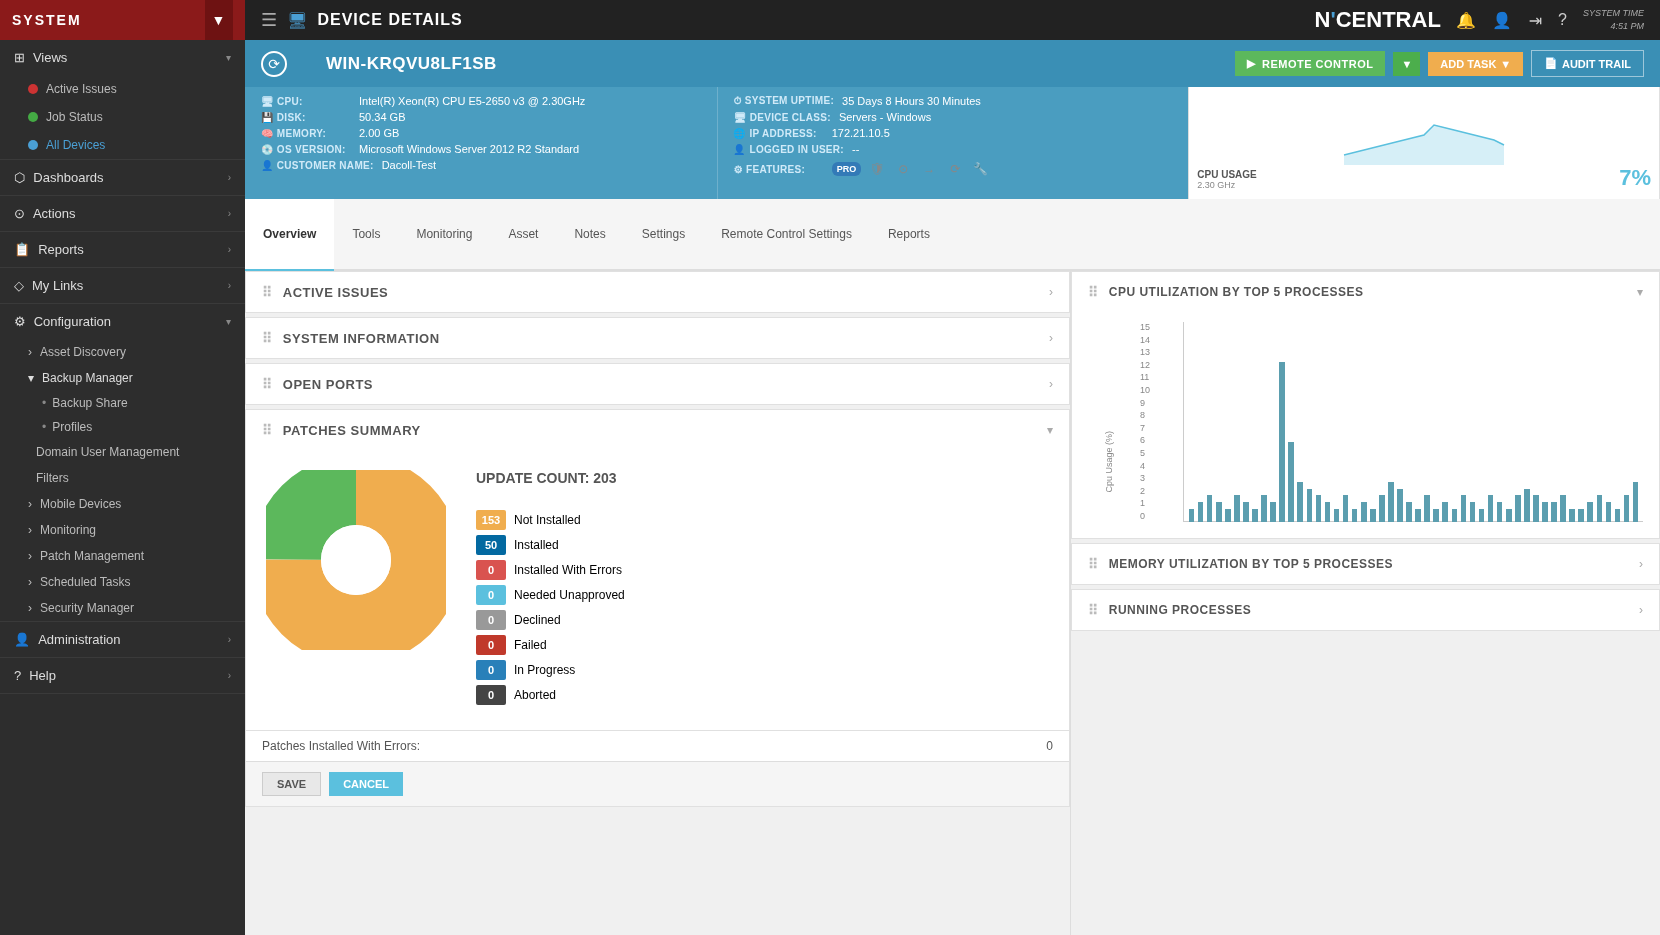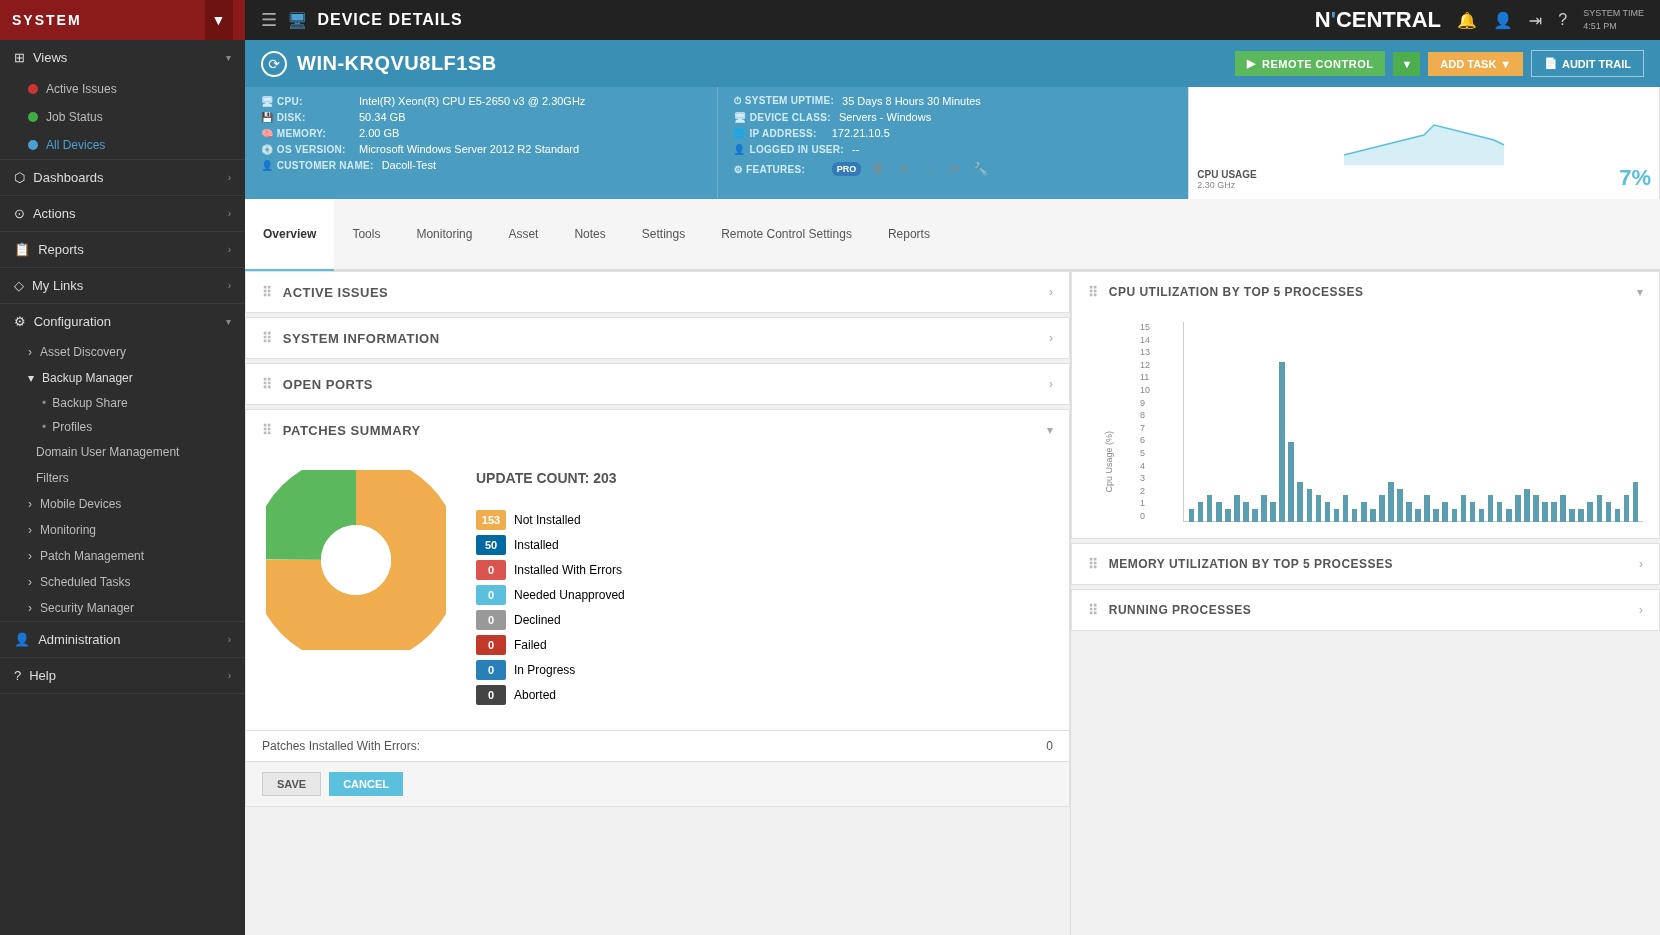--- a/index.html
+++ b/index.html
@@ -153,23 +153,24 @@
       height: 26px;
       border-radius: 50%;
       border: 2px solid #fff;
       background: transparent;
       display: flex;
       align-items: center;
       justify-content: center;
       font-size: 14px;
     }
     .device-name {
-      font-size: 20px;
+      font-size: 17px;
       font-weight: bold;
       letter-spacing: 0.5px;
+      margin-left: 29px;
     }
     .device-header-buttons {
       display: flex;
       gap: 8px;
       align-items: center;
     }
     .btn-remote {
       background: #5cb85c;
       color: #fff;
       border: none;
@@ -531,21 +532,21 @@
     <span style="color:#aaa; font-size:18px; cursor:pointer;">☰</span>
     <span style="color:#4a9fd4; font-size:16px;">🖥</span>
     <span style="font-size:16px; font-weight:bold; color:#fff; letter-spacing:1px;">DEVICE DETAILS</span>
   </div>
   <div class="top-nav-right" style="padding-right:16px;">
     <span style="font-size:22px; font-weight:bold; color:#fff;">N<span style="color:#4a9fd4;">'</span>CENTRAL</span>
     <span style="color:#ccc; font-size:16px; cursor:pointer;">🔔</span>
     <span style="color:#ccc; font-size:16px; cursor:pointer;">👤</span>
     <span style="color:#ccc; font-size:16px; cursor:pointer;">⇥</span>
     <span style="color:#ccc; font-size:16px; cursor:pointer;">?</span>
-    <div style="font-size:9px; color:#aaa; text-align:left; line-height:1.4;">
+    <div style="font-size:9px; color:#aaa; text-align:right; line-height:1.4;font-style:italic;">
       <div>SYSTEM TIME</div>
         <div>4:51 PM</div>
     </div>
   </div>
 </div>
 
 <div class="main-layout">
 
   <div class="sidebar">
 

